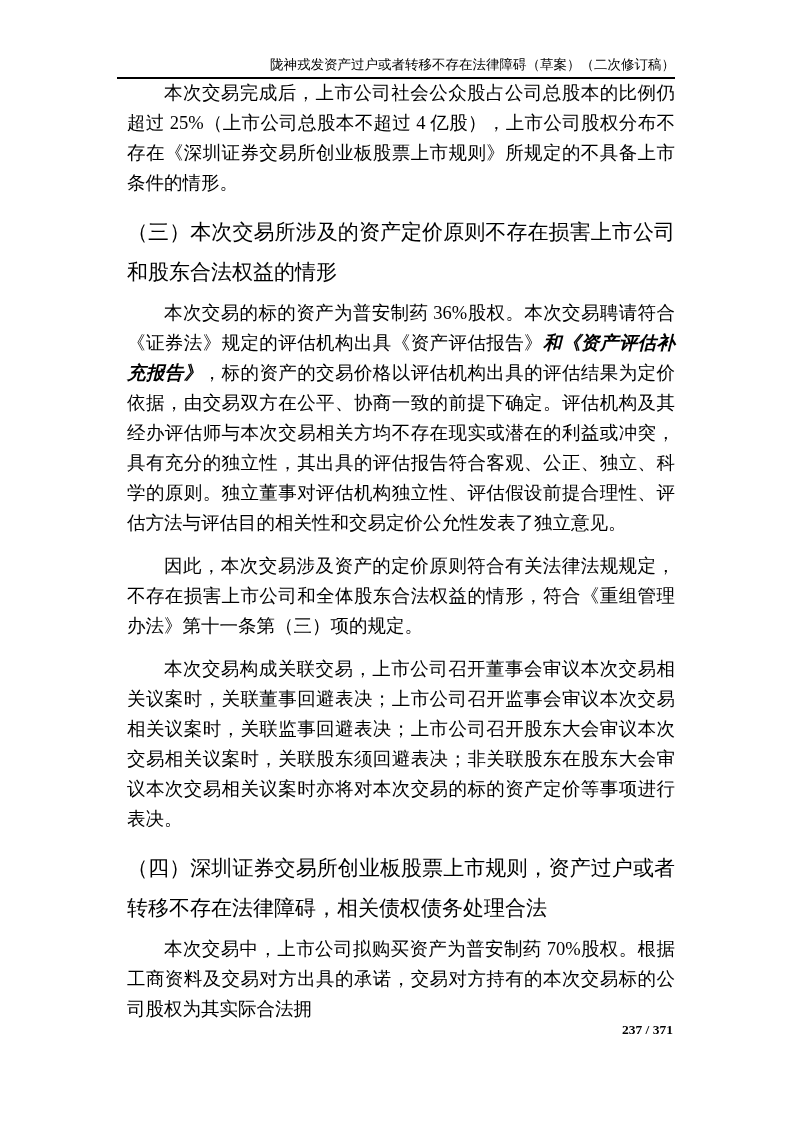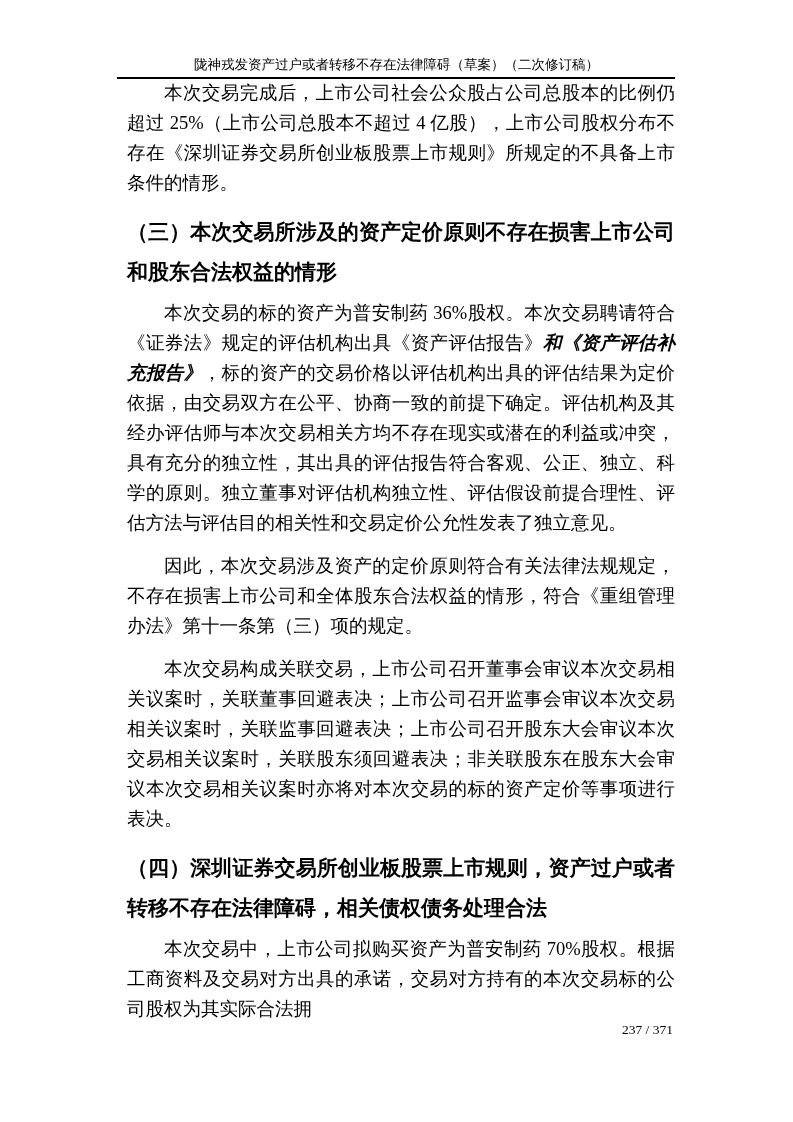--- a/index.html
+++ b/index.html
@@ -14,21 +14,21 @@
     font-family: "Liberation Serif", "DejaVu Serif", serif;
     overflow: hidden;
   }
   
   .header {
     position: absolute;
     top: 56px;
     left: 118px;
     right: 118px;
     display: flex;
-    justify-content: center;
+    justify-content: flex-end;
     align-items: flex-end;
     font-size: 13.5px;
     line-height: 18px;
     color: #000000;
     font-family: Liberation Serif, serif;
   }
   .header-rule {
     position: absolute;
     top: 77px;
     left: 117px;
@@ -52,36 +52,36 @@
     margin-bottom: 13px;
     color: #000000;
     word-break: break-all;
   }
   .para .bold-kai {
     font-weight: bold;
     font-style: italic;
   }
   .section-heading {
     font-family: "Liberation Sans", "DejaVu Sans", sans-serif;
-    font-weight: bold;
+    font-weight: normal;
     font-size: 21px;
     line-height: 40px;
     text-align: justify;
     margin-top: 14px;
     margin-bottom: 6px;
     color: #000000;
     word-break: break-all;
   }
   
   .footer {
     position: absolute;
     top: 1022px;
     right: 120px;
     font-size: 13.5px;
-    font-weight: normal;
+    font-weight: bold;
     color: #000000;
   }
 </style>
 </head>
 <body>
 
 <div class="page">
 
   <div class="header">
     <span>陇神戎发</span>

